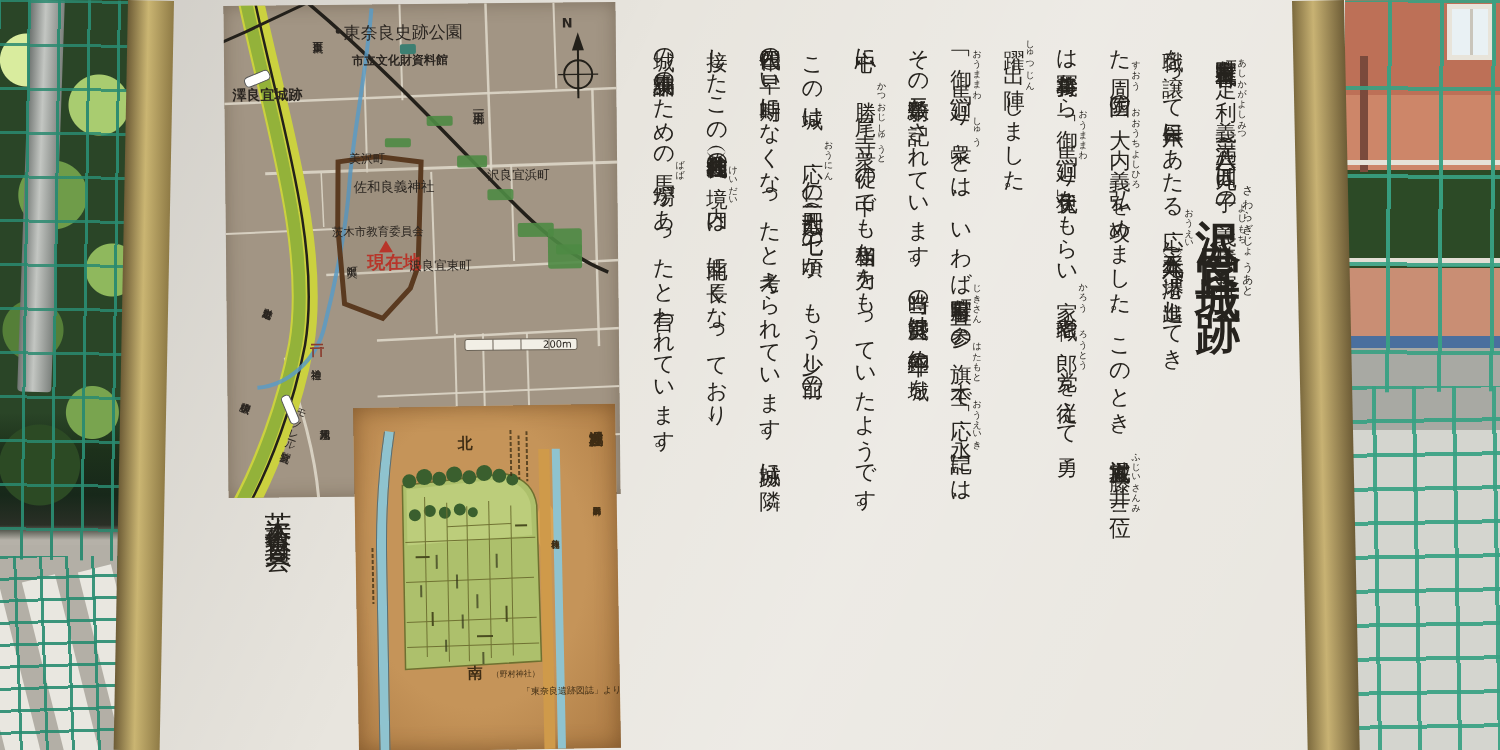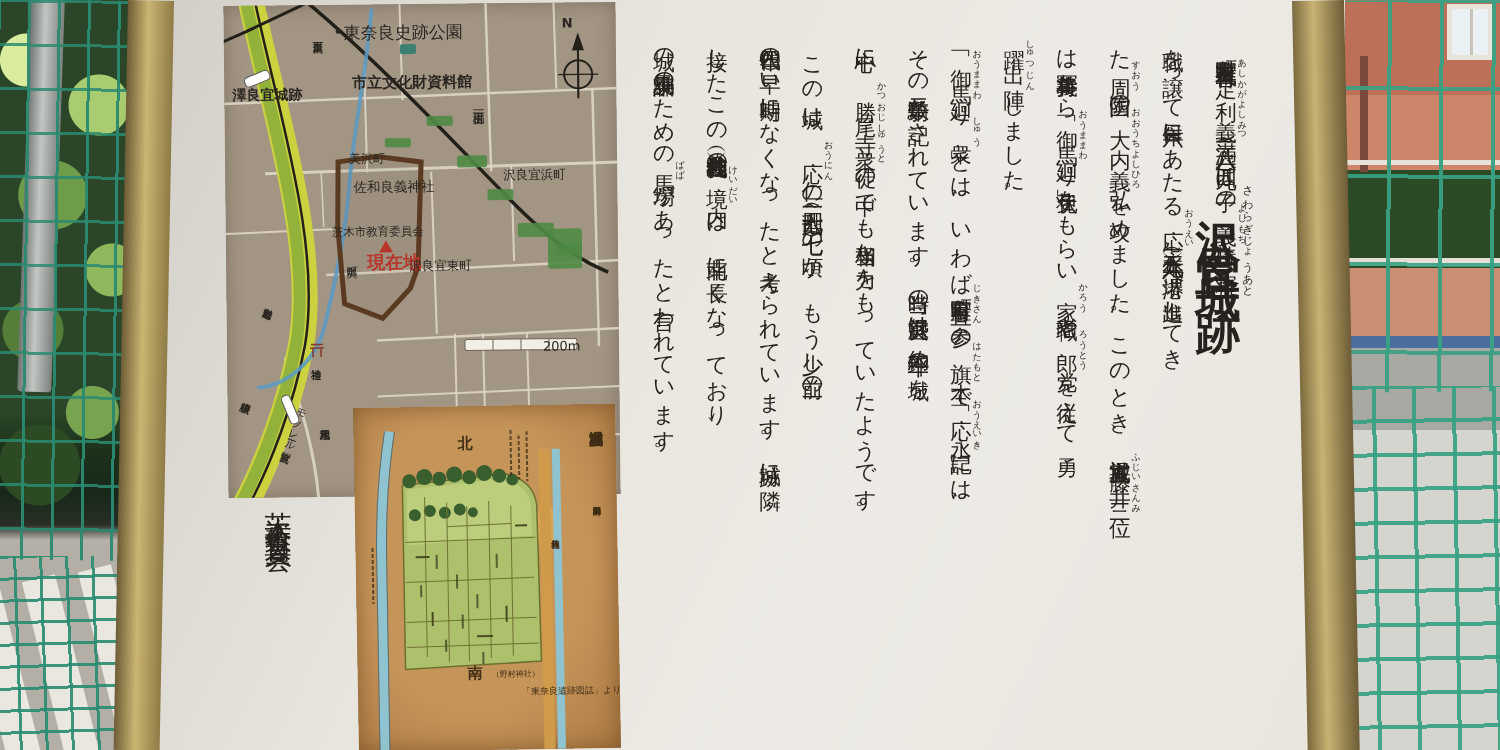--- a/index.html
+++ b/index.html
@@ -185,36 +185,36 @@
         <rect x="238" y="336" width="112" height="11" rx="2" fill="#f2efe6" stroke="#6b6357"></rect>
         <line x1="266" y1="336" x2="266" y2="347" stroke="#6b6357"></line>
         <line x1="294" y1="336" x2="294" y2="347" stroke="#6b6357"></line>
         <line x1="322" y1="336" x2="322" y2="347" stroke="#6b6357"></line>
       </g>
     </svg>
     <span class="map-label" style="left:338px;top:14px;font-size:13px;font-weight:bold;">N</span>
     <span class="map-label" style="left:8px;top:82px;font-size:14px;font-weight:bold;">澤良宜城跡</span>
     <span class="dot" style="left:112px;top:24px;"></span>
     <span class="map-label" style="left:120px;top:20px;font-size:17px;">東奈良史跡公園</span>
-    <span class="map-label" style="left:128px;top:50px;font-size:15px;font-weight:bold;margin-top:21px;">市立文化財資料館</span>
+    <span class="map-label" style="left:128px;top:50px;font-size:12px;font-weight:bold;">市立文化財資料館</span>
     <span class="map-label v" style="left:88px;top:28px;font-size:11px;">東奈良三丁目</span>
     <span class="map-label v" style="left:248px;top:100px;font-size:12px;">玉櫛一丁目</span>
     <span class="map-label" style="left:124px;top:148px;font-size:12px;">美沢町</span>
     <span class="map-label" style="left:128px;top:176px;font-size:13.5px;">佐和良義神社</span>
-    <span class="map-label" style="left:262px;top:166px;font-size:12.5px;margin-left:16px;">沢良宜浜町</span>
+    <span class="map-label" style="left:262px;top:166px;font-size:12.5px;">沢良宜浜町</span>
     <span class="map-label" style="left:106px;top:222px;font-size:11.5px;">茨木市教育委員会</span>
     <span class="map-label red" style="left:141px;top:249px;font-size:18px;">現在地</span>
     <span class="map-label" style="left:183px;top:256px;font-size:12.5px;">沢良宜東町</span>
     <span class="map-label v" style="left:120px;top:253px;font-size:11px;">美沢町</span>
     <span class="map-label v" style="left:40px;top:296px;font-size:10px;transform:rotate(20deg);">近畿自動車道</span>
     <span class="map-label v" style="left:18px;top:390px;font-size:10.5px;transform:rotate(22deg);">中央環状線</span>
     <span class="map-label v" style="left:64px;top:396px;font-size:10px;transform:rotate(20deg);">モノレール沢良宜駅</span>
     <span class="map-label v" style="left:84px;top:356px;font-size:10.5px;">道祖神社</span>
     <span class="map-label v" style="left:92px;top:416px;font-size:10.5px;">元茨木川緑地</span>
-    <span class="map-label" style="left:316px;top:337px;font-size:13px;">200m</span>
+    <span class="map-label" style="left:316px;top:337px;font-size:10px;">200m</span>
   </div>
 
   <div class="abs oldmap">
     <svg width="262" height="344" viewBox="0 0 262 344">
 
       <path d="M 36,24 C 30,60 26,100 26,150 L 26,344" fill="none" stroke="#8fc3cf" stroke-width="9"></path>
       <path d="M 36,24 C 30,60 26,100 26,150 L 26,344" fill="none" stroke="#55707a" stroke-width="1" transform="translate(-5,0)"></path>
       <path d="M 36,24 C 30,60 26,100 26,150 L 26,344" fill="none" stroke="#55707a" stroke-width="1" transform="translate(5,0)"></path>
       <ellipse cx="191" cy="122" rx="10" ry="24" fill="#d8a458"></ellipse>
       <path d="M 190,44 L 191,344" fill="none" stroke="#cf9a4a" stroke-width="11"></path>

